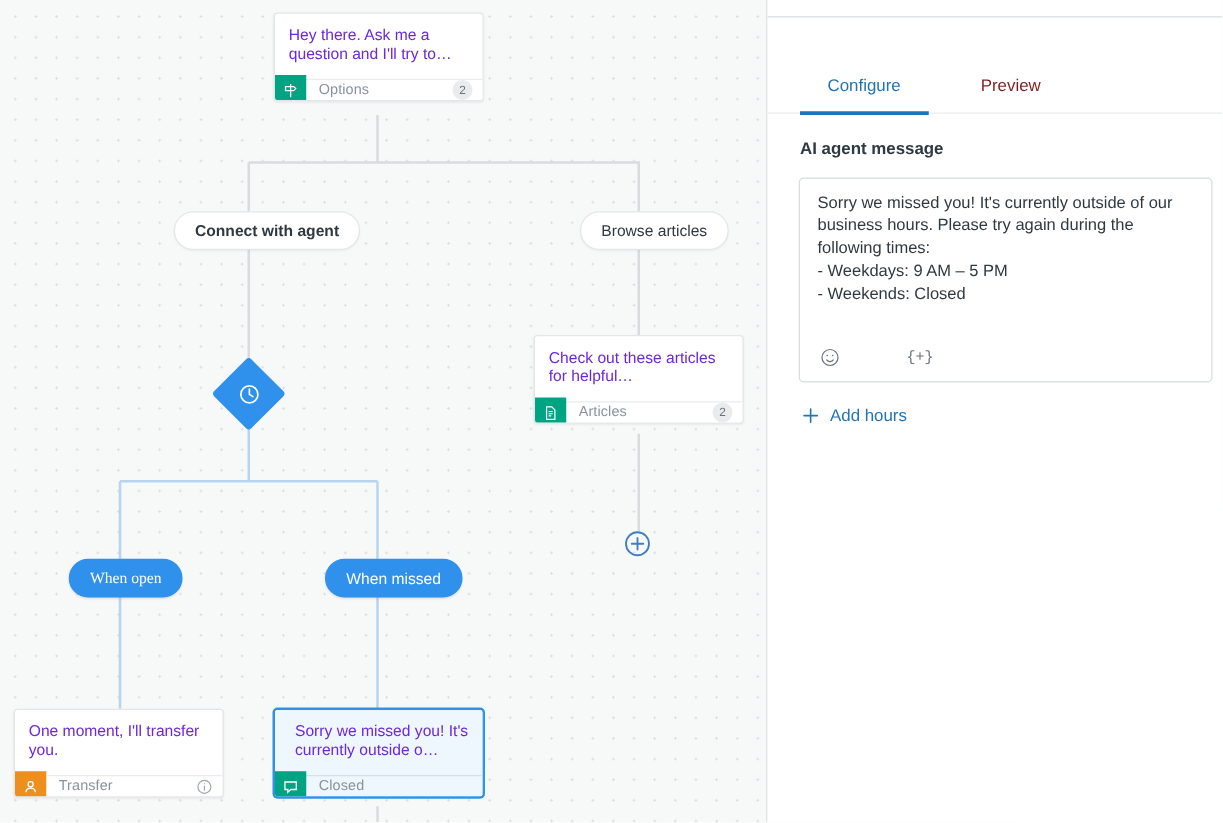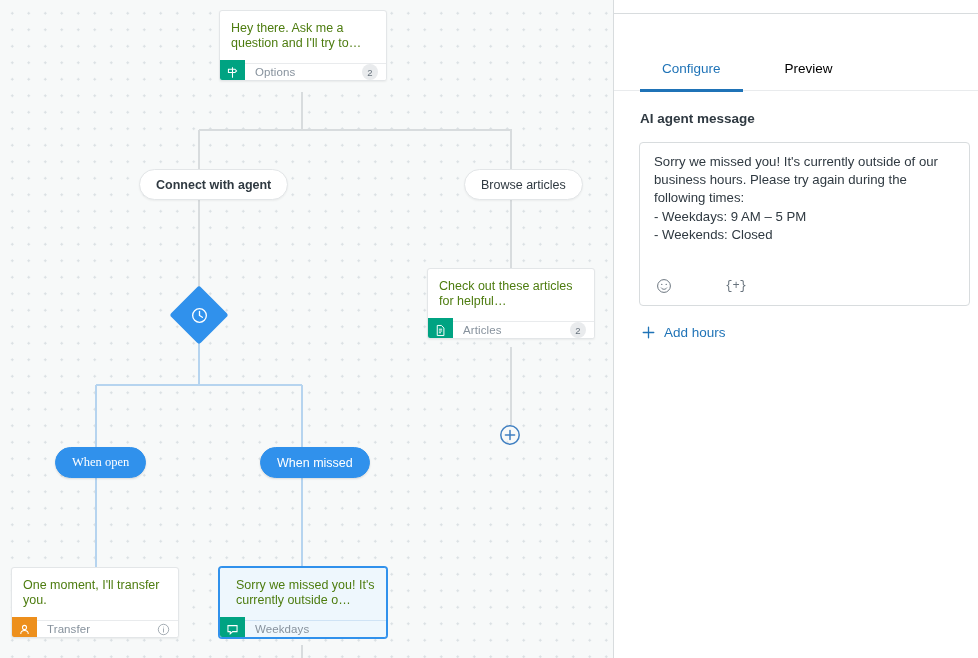--- a/index.html
+++ b/index.html
@@ -42,21 +42,21 @@
     overflow: hidden;
   }
   .card.selected {
     border: 1px solid #3091ec;
     box-shadow: 0 0 0 1px #3091ec;
   }
   .card-body {
     padding: 10px 11px 12px 11px;
     font-size: 12.5px;
     line-height: 15px;
-    color: #4d7c0f;
+    color: #6d28d9;
     min-height: 52px;
   }
   .card-foot {
     display: flex; align-items: center;
     height: 17px;
     border-top: 1px solid #e9ebed;
     background: #fff;
   }
   .card.selected .card-body { background: #eef7fd; padding-left: 16px; }
   .card.selected .card-foot { background: #eef7fd; border-top-color: #cfe3f5; }
@@ -148,21 +148,21 @@
     display: flex;
     padding-left: 26px;
     border-bottom: 1px solid #e9ebed;
     gap: 20px;
   }
   .tab {
     height: 45px;
     display: flex; align-items: center; justify-content: center;
     padding: 0 22px;
     font-size: 13.5px;
-    color: #000000;
+    color: #7f1d1d;
     cursor: pointer;
     position: relative;
   }
   .tab.active { color: #1f73b7; }
   .tab.active::after {
     content: "";
     position: absolute; left: 0; right: 0; bottom: -1px;
     height: 3px; background: #1f73b7;
   }
   #section-title {
@@ -316,21 +316,21 @@
     </div>
 
     <div class="card selected" style="left:219px; top:567px;">
       <div class="card-body">Sorry we missed you! It's currently outside o…</div>
       <div class="card-foot">
         <div class="foot-icon teal">
           <svg width="13" height="13" viewBox="0 0 16 16" fill="none" stroke="#ffffff" stroke-width="1.3">
             <path d="M2.4 3.2h11.2v7.4H8.2l-3 2.7v-2.7H2.4z"></path>
           </svg>
         </div>
-        <div class="foot-label">Weekdays</div>
+        <div class="foot-label">Closed</div>
       </div>
     </div>
 
   </div>
 
   <div id="canvas-divider"></div>
 
   <div id="panel">
     <div id="panel-top-border"></div>
 

